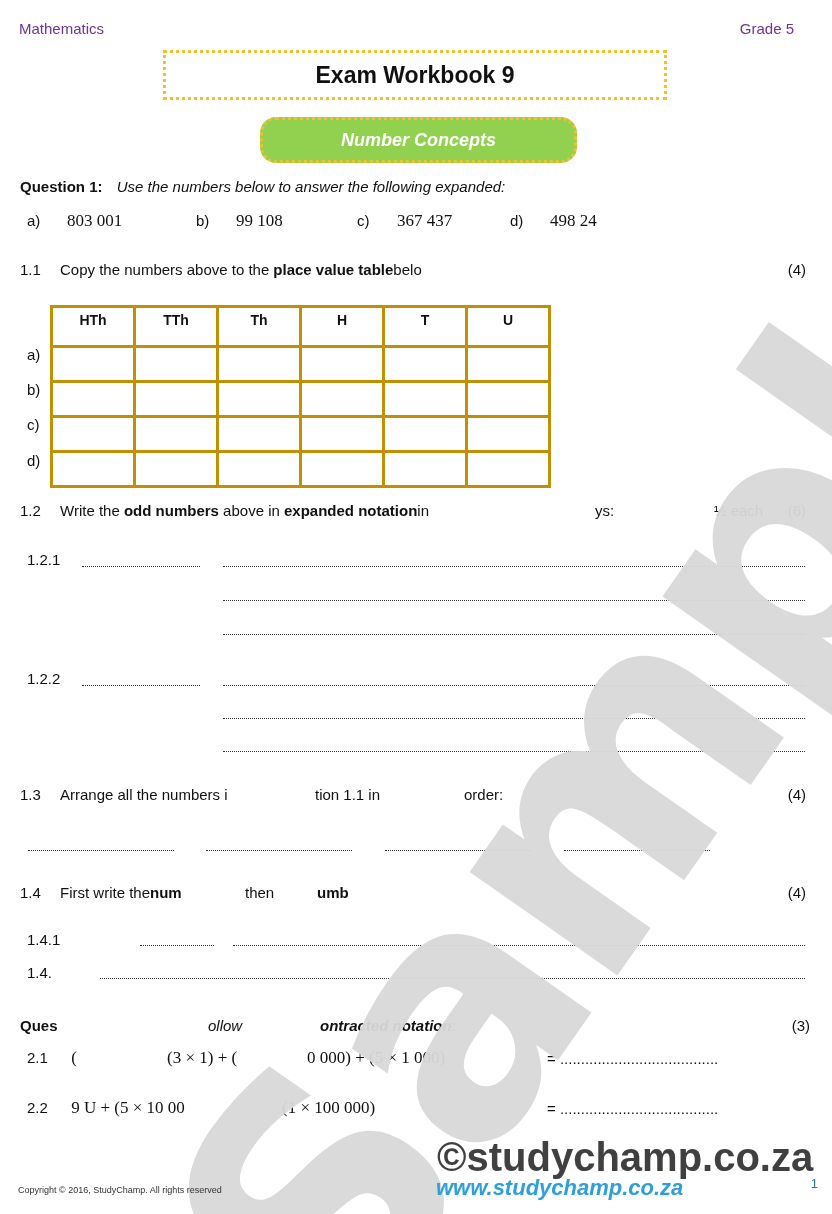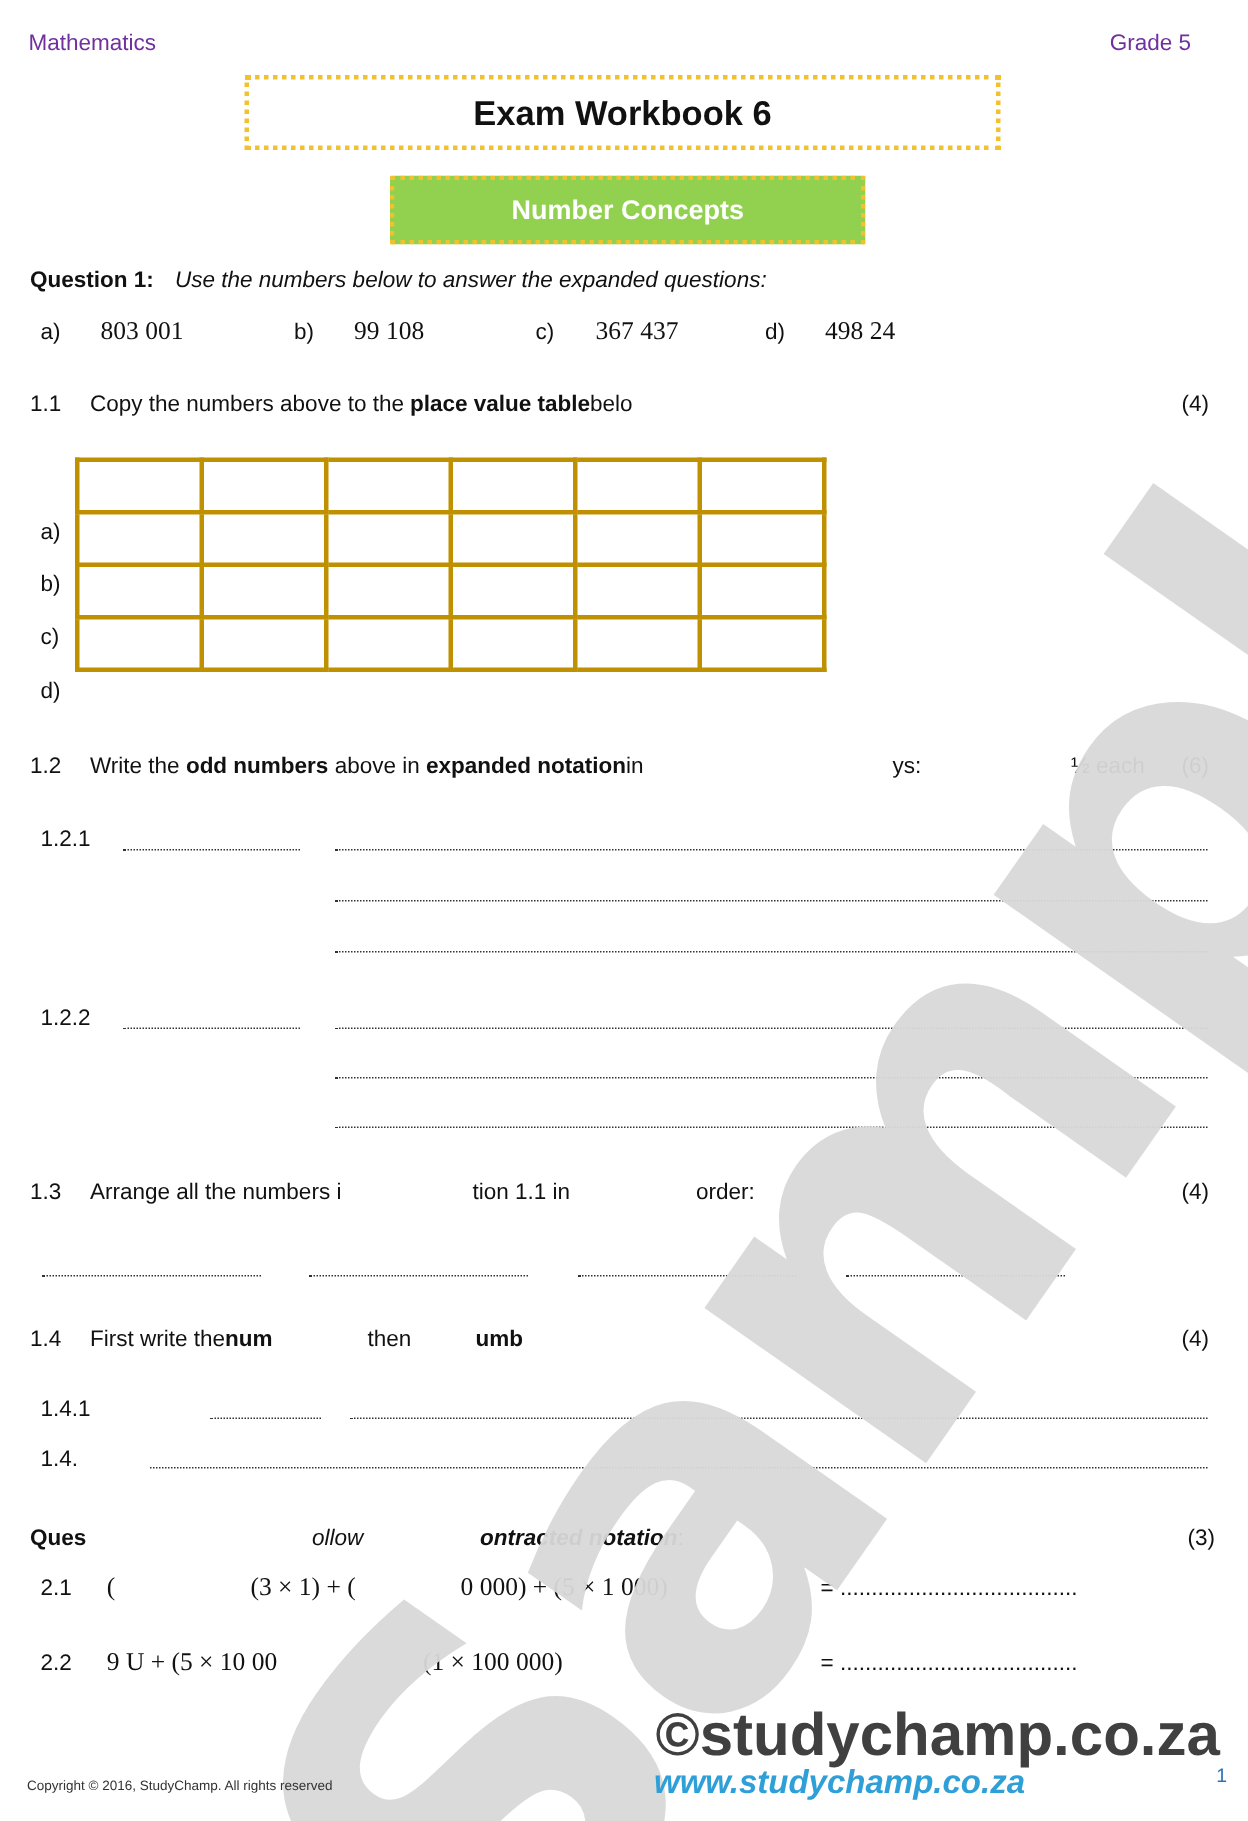--- a/index.html
+++ b/index.html
@@ -4,23 +4,23 @@
 <style>
   html, body { margin:0; padding:0; background:#fff; }
   body { width:832px; height:1214px; position:relative; overflow:hidden;
          font-family:"Liberation Sans", sans-serif; color:#111; font-size:15px; }
   .abs { position:absolute; }
   .hdr { font-weight:normal; color:#7030a0; font-size:15px; top:20px; }
   .title-box { left:163px; top:50px; width:504px; height:50px; border:3px dotted #f2c12e;
                display:flex; align-items:center; justify-content:center; font-weight:bold;
                font-size:23px; box-sizing:border-box; }
   .topic-box { left:260px; top:117px; width:317px; height:46px; background:#92d050;
-               border:3px dotted #f2c12e; border-radius:1px; box-sizing:border-box;
+               border:3px dotted #f2c12e; border-radius:16px; box-sizing:border-box;
                display:flex; align-items:center; justify-content:center; color:#fff;
-               font-weight:bold; font-size:18px; }
+               font-weight:bold; font-size:18px;font-style:italic; }
   .q-line { left:20px; right:26px; display:flex; align-items:baseline; }
   .num { display:inline-block; width:40px; }
   .serif { font-family:"Liberation Serif", serif; font-size:17px; }
   .marks { position:absolute; right:0; }
   .dots { border-bottom:1.5px dotted #333; height:0; position:absolute; }
   table.pv { position:absolute; left:50px; top:305px; border-collapse:collapse; }
   table.pv td, table.pv th { border:3px solid #bf9000; width:80px; height:32px; padding:0; }
   table.pv th { font-weight:bold; font-size:14px; vertical-align:top; height:33px; padding-top:4px; }
   .rowlabel { position:absolute; left:27px; font-size:15px; }
   .watermark { position:absolute; left:-30px; top:560px; font-weight:bold; font-size:330px;
@@ -31,26 +31,26 @@
   .foot-mark { left:437px; top:1135px; font-size:40px; font-weight:bold; color:#404040; }
   .foot-url { left:436px; top:1175px; font-size:22px; font-weight:bold; color:#2f9fd8; font-style:italic; }
   .page-num { right:14px; top:1176px; font-size:13px; color:#2f75b5; }
 </style>
 </head>
 <body>
 
 <div class="abs hdr" style="left:19px;">Mathematics</div>
 <div class="abs hdr" style="right:38px;">Grade 5</div>
 
-<div class="abs title-box">Exam Workbook 6</div>
+<div class="abs title-box">Exam Workbook 9</div>
 <div class="abs topic-box">Number Concepts</div>
 
 <div class="abs" style="left:20px; top:178px; font-size:15px;">
   <b>Question 1:</b>
-  <i style="margin-left:10px;">Use the numbers below to answer the expanded questions:</i>
+  <i style="margin-left:10px;">Use the numbers below to answer the following expanded:</i>
 </div>
 
 <div class="abs" style="left:27px; top:211px;">
   <span class="num">a)</span><span class="serif">803 001</span>
 </div>
 <div class="abs" style="left:196px; top:211px;">
   <span class="num">b)</span><span class="serif">99 108</span>
 </div>
 <div class="abs" style="left:357px; top:211px;">
   <span class="num">c)</span><span class="serif">367 437</span>
@@ -62,20 +62,28 @@
 <div class="abs q-line" style="top:261px;">
   <span class="num">1.1</span>
   <span>Copy the numbers above to the </span>
     <b style="margin-left:4px;">place value table</b>
     <span> belo</span>
   <span class="marks">(4)</span>
 </div>
 
 <table class="pv">
   <tbody>
+      <tr>
+    <th>HTh</th>
+    <th>TTh</th>
+    <th>Th</th>
+    <th>H</th>
+    <th>T</th>
+    <th>U</th>
+  </tr>
   <tr>
         <td></td>
         <td></td>
         <td></td>
         <td></td>
         <td></td>
         <td></td>
       </tr>
   <tr>
         <td></td>

